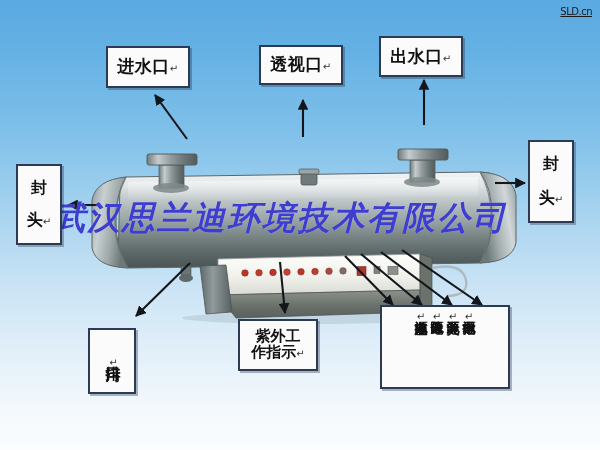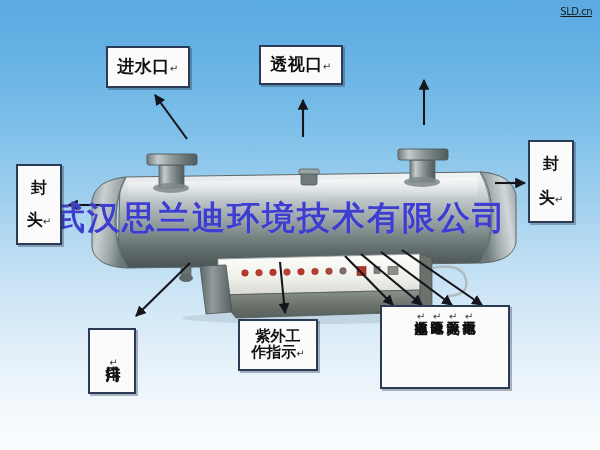--- a/index.html
+++ b/index.html
@@ -93,20 +93,21 @@
 
   
   #watermark {
     position: absolute;
     left: 52px;
     top: 196px;
     width: 500px;
     font-family: "DejaVu Serif", "Liberation Serif", serif;
     font-size: 33px;
     font-weight: 700;
+    font-style: italic;
     color: #3d3dcf;
     letter-spacing: 2px;
     white-space: nowrap;
     text-shadow: 0 0 1px rgba(255,255,255,0.5);
   }
   #corner-logo {
     position: absolute;
     right: 8px;
     top: 6px;
     font-family: "DejaVu Sans", "Liberation Sans", sans-serif;
@@ -260,20 +261,23 @@
   <div id="corner-logo">SLD.cn</div>
 
   <div class="label-box horiz" style="left:106px; top:46px; width:84px; height:42px;">
     <span class="txt"><span>进水口</span><span class="ret">↵</span></span>
   </div>
 
   <div class="label-box horiz" style="left:259px; top:45px; width:84px; height:40px;">
     <span class="txt"><span>透视口</span><span class="ret">↵</span></span>
   </div>
 
+  <div class="label-box horiz" style="left:379px; top:36px; width:84px; height:41px;">
+    <span class="txt"><span>出水口</span><span class="ret">↵</span></span>
+  </div>
 
   <div class="label-box" style="left:16px; top:164px; width:46px; height:81px; flex-direction:column; justify-content:space-around; padding:6px 0;">
     <span class="txt" style="font-size:16px;">封</span>
     <span class="txt" style="font-size:16px;"><span>头</span><span class="ret">↵</span></span>
   </div>
 
   <div class="label-box" style="left:528px; top:140px; width:46px; height:83px; flex-direction:column; justify-content:space-around; padding:6px 0;">
     <span class="txt" style="font-size:16px;">封</span>
     <span class="txt" style="font-size:16px;"><span>头</span><span class="ret">↵</span></span>
   </div>

